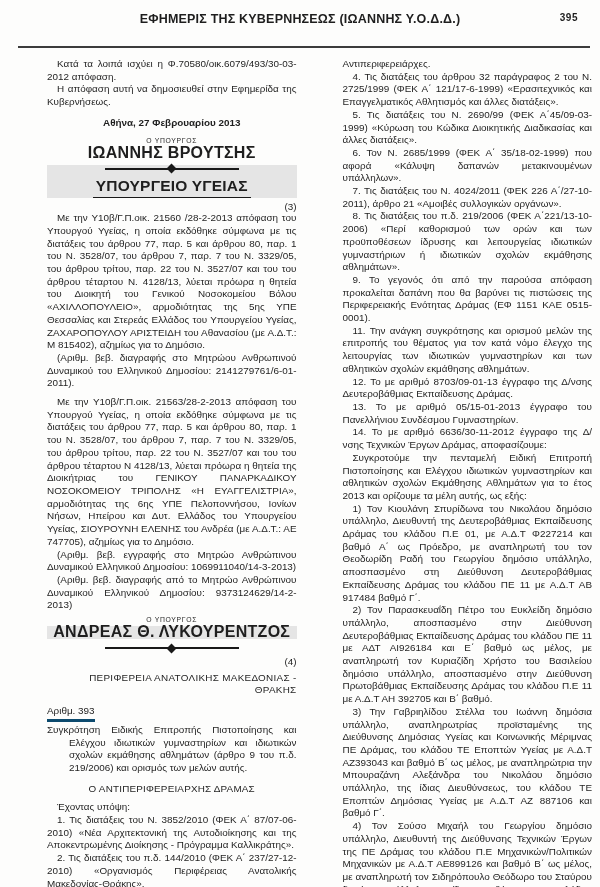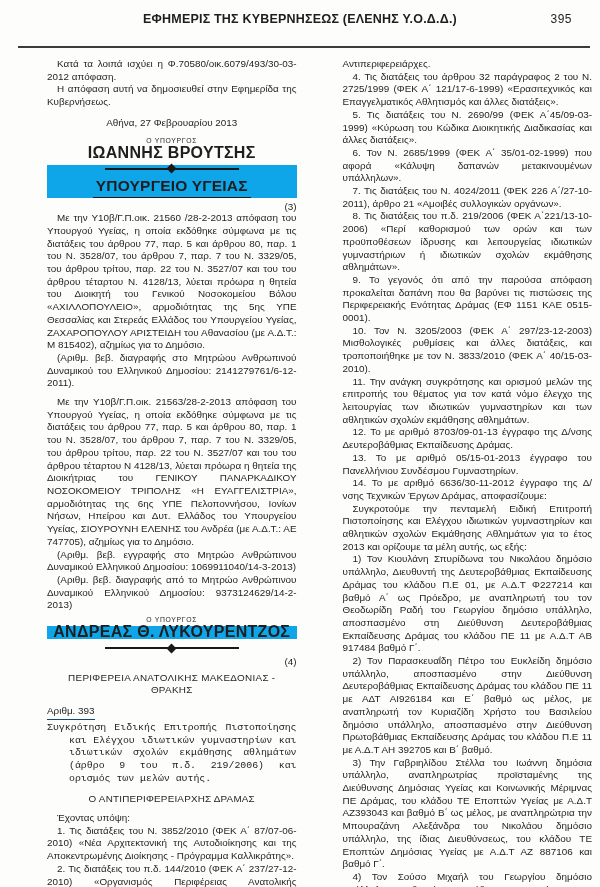--- a/index.html
+++ b/index.html
@@ -7,58 +7,58 @@
     position:relative; width:600px; height:887px; margin:0 auto;
     background:#fdfdfc; color:#1e1e1e; overflow:hidden;
     font-family:"Liberation Sans","DejaVu Sans",sans-serif;
   }
   
   .hdr { position:relative; height:30px; padding-top:12px; }
   .hdr-title {
     text-align:center; font-weight:bold; font-size:12.5px; letter-spacing:0.2px;
   }
   .hdr-page {
-    position:absolute; top:12px; right:28px; font-size:12px; letter-spacing:0.5px;
+    position:absolute; top:12px; right:22px; font-size:10px; letter-spacing:0.5px;font-weight:bold;
   }
   .hdr-rule { border-top:2px solid #3c3c3c; margin:4px 10px 0 18px; }
   
   .columns { display:flex; gap:10px; padding:10px 8px 0 11px; }
   .col {
     width:286px; font-size:9.9px; line-height:12.7px; text-align:justify;margin-left:36px;
   }
   .col p { margin:0; }
   .ind { text-indent:10px; }
   .center { text-align:center; text-indent:0; }
-  .date { margin-top:8px !important; }
+  .date { margin-top:8px !important;font-weight:bold; }
   .role { margin-top:6px !important; font-size:6.8px; letter-spacing:0.7px; line-height:9px; }
   .sig-name { margin-top:2px !important; font-weight:bold; font-size:16px; letter-spacing:0.3px; }
-  .band { background:#0ea5e9; }
+  .band { background:#e5e5e5; }
   
   .divider { display:flex; align-items:center; justify-content:center; width:134px; margin:6px auto 4px auto; }
   .dline { flex:1; height:2px; background:#191919; }
   .diamond { width:7px; height:7px; background:#191919; transform:rotate(45deg); margin:0 -1px; }
   
   .sec-heading { margin:2px 0 3px 0; text-align:center; font-size:15.5px; line-height:19px; font-weight:bold; letter-spacing:0.2px; }
   .hu { display:inline-block; border-bottom:1.6px solid #191919; padding:0 3px 2px 3px; }
   .right-no { text-align:right; text-indent:0; font-size:9.9px; line-height:11px; margin-top:1px !important; }
   .gap-top { margin-top:6px !important; }
   .mt3 { margin-top:3px !important; }
-  .region-name { margin-top:5px !important; letter-spacing:0.3px; }
+  .region-name { margin-top:5px !important; letter-spacing:0.3px;text-align:right; }
   .docno { margin-top:8px !important; text-indent:0; }
-  .du { display:inline-block; border-bottom:1px solid #0c4a6e; padding-bottom:1px; }
-  .hang { margin-top:2px !important; padding-left:22px; text-indent:-22px;font-family:Liberation Mono, monospace; }
+  .du { display:inline-block; border-bottom:3px solid #0c4a6e; padding-bottom:1px; }
+  .hang { margin-top:2px !important; padding-left:22px; text-indent:-22px; }
   .authority { margin:8px 0 6px 0 !important; letter-spacing:0.2px; }
 </style>
 </head>
 <body>
 
 <div class="page">
 
   <div class="hdr">
-    <div class="hdr-title">ΕΦΗΜΕΡΙΣ ΤΗΣ ΚΥΒΕΡΝΗΣΕΩΣ (ΕΛΕΝΗΣ Υ.Ο.Δ.Δ.)</div>
+    <div class="hdr-title">ΕΦΗΜΕΡΙΣ ΤΗΣ ΚΥΒΕΡΝΗΣΕΩΣ (ΙΩΑΝΝΗΣ Υ.Ο.Δ.Δ.)</div>
     <div class="hdr-page">395</div>
   </div>
   <div class="hdr-rule"></div>
 
   <div class="columns">
 
     <div class="col">
       <p class="ind">Κατά τα λοιπά ισχύει η Φ.70580/οικ.6079/493/30-03-2012 απόφαση.</p>
       <p class="ind">Η απόφαση αυτή να δημοσιευθεί στην Εφημερίδα της Κυβερνήσεως.</p>
 
@@ -72,21 +72,21 @@
           <span class="diamond"></span>
           <span class="dline"></span>
         </div>
         <h2 class="sec-heading">
           <span class="hu">ΥΠΟΥΡΓΕΙΟ ΥΓΕΙΑΣ</span>
         </h2>
       </div>
 
       <p class="right-no">(3)</p>
       <p class="ind">Με την Υ10β/Γ.Π.οικ. 21560 /28-2-2013 απόφαση του Υπουργού Υγείας, η οποία εκδόθηκε σύμφωνα με τις διατάξεις του άρθρου 77, παρ. 5 και άρθρου 80, παρ. 1 του Ν. 3528/07, του άρθρου 7, παρ. 7 του Ν. 3329/05, του άρθρου τρίτου, παρ. 22 του Ν. 3527/07 και του του άρθρου τέταρτου Ν. 4128/13, λύεται πρόωρα η θητεία του Διοικητή του Γενικού Νοσοκομείου Βόλου «ΑΧΙΛΛΟΠΟΥΛΕΙΟ», αρμοδιότητας της 5ης ΥΠΕ Θεσσαλίας και Στερεάς Ελλάδος του Υπουργείου Υγείας, ΖΑΧΑΡΟΠΟΥΛΟΥ ΑΡΙΣΤΕΙΔΗ του Αθανασίου (με Α.Δ.Τ.: Μ 815402), αζημίως για το Δημόσιο.</p>
-      <p class="ind">(Αριθμ. βεβ. διαγραφής στο Μητρώου Ανθρωπινού Δυναμικού του Ελληνικού Δημοσίου: 2141279761/6-12-2011).</p>
+      <p class="ind">(Αριθμ. βεβ. διαγραφής στο Μητρώου Ανθρωπινού Δυναμικού του Ελληνικού Δημοσίου: 2141279761/6-01-2011).</p>
       <p class="ind gap-top">Με την Υ10β/Γ.Π.οικ. 21563/28-2-2013 απόφαση του Υπουργού Υγείας, η οποία εκδόθηκε σύμφωνα με τις διατάξεις του άρθρου 77, παρ. 5 και άρθρου 80, παρ. 1 του Ν. 3528/07, του άρθρου 7, παρ. 7 του Ν. 3329/05, του άρθρου τρίτου, παρ. 22 του Ν. 3527/07 και του του άρθρου τέταρτου Ν 4128/13, λύεται πρόωρα η θητεία της Διοικήτριας του ΓΕΝΙΚΟΥ ΠΑΝΑΡΚΑΔΙΚΟΥ ΝΟΣΟΚΟΜΕΙΟΥ ΤΡΙΠΟΛΗΣ «Η ΕΥΑΓΓΕΛΙΣΤΡΙΑ», αρμοδιότητας της 6ης ΥΠΕ Πελοποννήσου, Ιονίων Νήσων, Ηπείρου και Δυτ. Ελλάδος του Υπουργείου Υγείας, ΣΙΟΥΡΟΥΝΗ ΕΛΕΝΗΣ του Ανδρέα (με Α.Δ.Τ.: ΑΕ 747705), αζημίως για το Δημόσιο.</p>
       <p class="ind">(Αριθμ. βεβ. εγγραφής στο Μητρώο Ανθρώπινου Δυναμικού Ελληνικού Δημοσίου: 1069911040/14-3-2013)</p>
       <p class="ind">(Αριθμ. βεβ. διαγραφής από το Μητρώο Ανθρώπινου Δυναμικού Ελληνικού Δημοσίου: 9373124629/14-2-2013)</p>
 
       <p class="center role mt3">Ο ΥΠΟΥΡΓΟΣ</p>
       <p class="center sig-name band">ΑΝΔΡΕΑΣ Θ. ΛΥΚΟΥΡΕΝΤΖΟΣ</p>
 
       <div class="divider">
         <span class="dline"></span>
         <span class="diamond"></span>
@@ -103,25 +103,24 @@
       <p class="ind">Έχοντας υπόψη:</p>
       <p class="ind">1. Τις διατάξεις του Ν. 3852/2010 (ΦΕΚ Α΄ 87/07-06-2010) «Νέα Αρχιτεκτονική της Αυτοδιοίκησης και της Αποκεντρωμένης Διοίκησης - Πρόγραμμα Καλλικράτης».</p>
       <p class="ind">2. Τις διατάξεις του π.δ. 144/2010 (ΦΕΚ Α΄ 237/27-12-2010) «Οργανισμός Περιφέρειας Ανατολικής Μακεδονίας-Θράκης».</p>
       <p class="ind">3. Την αρ. 39/14-01-2011 (ΦΕΚ Β΄ 122/08-02-2011) απόφαση του Περιφερειάρχη Ανατολικής Μακεδονίας- Θράκης που αφορά την μεταβίβαση αρμοδιοτήτων στους</p>
     </div>
 
     <div class="col">
       <p>Αντιπεριφερειάρχες.</p>
       <p class="ind">4. Τις διατάξεις του άρθρου 32 παράγραφος 2 του Ν. 2725/1999 (ΦΕΚ Α΄ 121/17-6-1999) «Ερασιτεχνικός και Επαγγελματικός Αθλητισμός και άλλες διατάξεις».</p>
       <p class="ind">5. Τις διατάξεις του Ν. 2690/99 (ΦΕΚ Α΄45/09-03-1999) «Κύρωση του Κώδικα Διοικητικής Διαδικασίας και άλλες διατάξεις».</p>
-      <p class="ind">6. Τον Ν. 2685/1999 (ΦΕΚ Α΄ 35/01-02-1999) που αφορά «Κάλυψη δαπανών μετακινουμένων υπάλληλων».</p>
+      <p class="ind">6. Τον Ν. 2685/1999 (ΦΕΚ Α΄ 35/18-02-1999) που αφορά «Κάλυψη δαπανών μετακινουμένων υπάλληλων».</p>
       <p class="ind">7. Τις διατάξεις του Ν. 4024/2011 (ΦΕΚ 226 Α΄/27-10-2011), άρθρο 21 «Αμοιβές συλλογικών οργάνων».</p>
       <p class="ind">8. Τις διατάξεις του π.δ. 219/2006 (ΦΕΚ Α΄221/13-10-2006) «Περί καθορισμού των ορών και των προϋποθέσεων ίδρυσης και λειτουργείας ιδιωτικών γυμναστήριων ή ιδιωτικών σχολών εκμάθησης αθλημάτων».</p>
       <p class="ind">9. Το γεγονός ότι από την παρούσα απόφαση προκαλείται δαπάνη που θα βαρύνει τις πιστώσεις της Περιφερειακής Ενότητας Δράμας (ΕΦ 1151 ΚΑΕ 0515-0001).</p>
-      <p class="ind">10. Τον Ν. 3205/2003 (ΦΕΚ Α΄ 297/23-12-2003) Μισθολογικές ρυθμίσεις και άλλες διατάξεις, και τροποποιήθηκε με τον Ν. 3833/2010 (ΦΕΚ Α΄ 40/15-03-2010).</p>
       <p class="ind">11. Την ανάγκη συγκρότησης και ορισμού μελών της επιτροπής του θέματος για τον κατά νόμο έλεγχο της λειτουργίας των ιδιωτικών γυμναστηρίων και των αθλητικών σχολών εκμάθησης αθλημάτων.</p>
       <p class="ind">12. Το με αριθμό 8703/09-01-13 έγγραφο της Δ/νσης Δευτεροβάθμιας Εκπαίδευσης Δράμας.</p>
       <p class="ind">13. Το με αριθμό 05/15-01-2013 έγγραφο του Πανελλήνιου Συνδέσμου Γυμναστηρίων.</p>
       <p class="ind">14. Το με αριθμό 6636/30-11-2012 έγγραφο της Δ/νσης Τεχνικών Έργων Δράμας, αποφασίζουμε:</p>
       <p class="ind">Συγκροτούμε την πενταμελή Ειδική Επιτροπή Πιστοποίησης και Ελέγχου ιδιωτικών γυμναστηρίων και αθλητικών σχολών Εκμάθησης Αθλημάτων για το έτος 2013 και ορίζουμε τα μέλη αυτής, ως εξής:</p>
       <p class="ind">1) Τον Κιουλάνη Σπυρίδωνα του Νικολάου δημόσιο υπάλληλο, Διευθυντή της Δευτεροβάθμιας Εκπαίδευσης Δράμας του κλάδου Π.Ε 01, με Α.Δ.Τ Φ227214 και βαθμό Α΄ ως Πρόεδρο, με αναπληρωτή του τον Θεοδωρίδη Ραδή του Γεωργίου δημόσιο υπάλληλο, αποσπασμένο στη Διεύθυνση Δευτεροβάθμιας Εκπαίδευσης Δράμας του κλάδου ΠΕ 11 με Α.Δ.Τ ΑΒ 917484 βαθμό Γ΄.</p>
       <p class="ind">2) Τον Παρασκευαΐδη Πέτρο του Ευκλείδη δημόσιο υπάλληλο, αποσπασμένο στην Διεύθυνση Δευτεροβάθμιας Εκπαίδευσης Δράμας του κλάδου ΠΕ 11 με ΑΔΤ ΑΙ926184 και Ε΄ βαθμό ως μέλος, με αναπληρωτή τον Κυριαζίδη Χρήστο του Βασιλείου δημόσιο υπάλληλο, αποσπασμένο στην Διεύθυνση Πρωτοβάθμιας Εκπαίδευσης Δράμας του κλάδου Π.Ε 11 με Α.Δ.Τ ΑΗ 392705 και Β΄ βαθμό.</p>
       <p class="ind">3) Την Γαβριηλίδου Στέλλα του Ιωάννη δημόσια υπάλληλο, αναπληρωτρίας προϊσταμένης της Διεύθυνσης Δημόσιας Υγείας και Κοινωνικής Μέριμνας ΠΕ Δράμας, του κλάδου ΤΕ Εποπτών Υγείας με Α.Δ.Τ ΑΖ393043 και βαθμό Β΄ ως μέλος, με αναπληρώτρια την Μπουραζάνη Αλεξάνδρα του Νικολάου δημόσιο υπάλληλο, της ίδιας Διευθύνσεως, του κλάδου ΤΕ Εποπτών Δημόσιας Υγείας με Α.Δ.Τ ΑΖ 887106 και βαθμό Γ΄.</p>
       <p class="ind">4) Τον Σούσο Μιχαήλ του Γεωργίου δημόσιο υπάλληλο, Διευθυντή της Διεύθυνσης Τεχνικών Έργων της ΠΕ Δράμας του κλάδου Π.Ε Μηχανικών/Πολιτικών Μηχανικών με Α.Δ.Τ ΑΕ899126 και βαθμό Β΄ ως μέλος, με αναπληρωτή τον Σιδηρόπουλο Θεόδωρο του Σταύρου δημόσιο υπάλληλο, της ίδιας Διευθύνσεως, του κλάδου Π.Ε Μηχανικών/Τοπογράφων Μηχανικών με Α.Δ.Τ ΑΒ729040 και Β΄ βαθμό.</p>
     </div>

